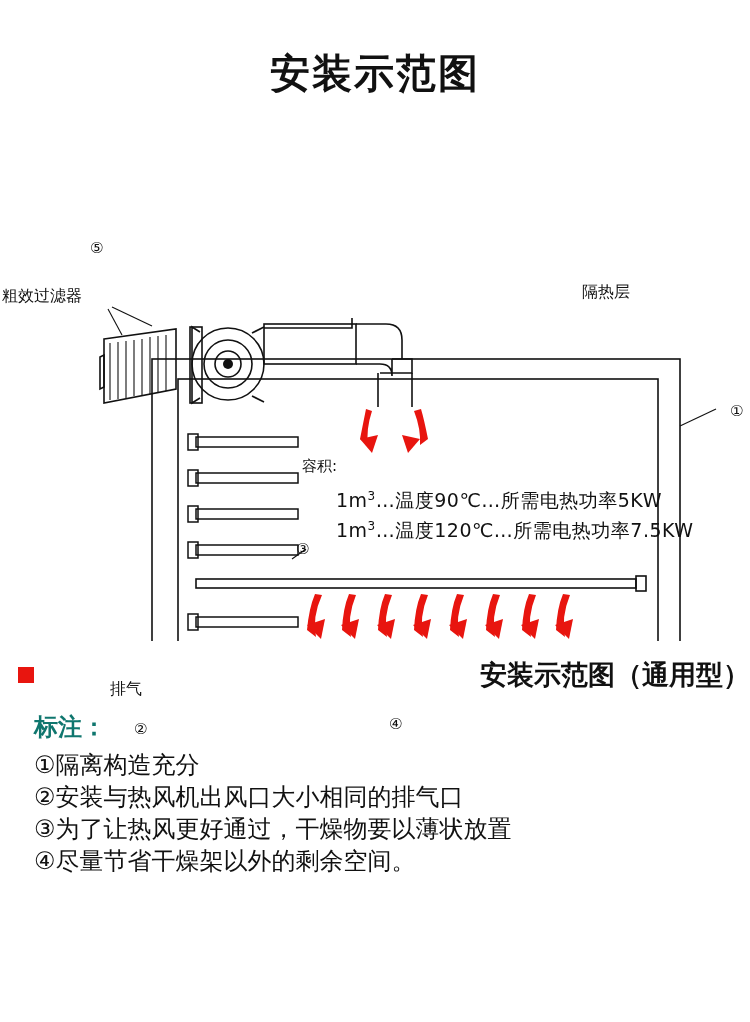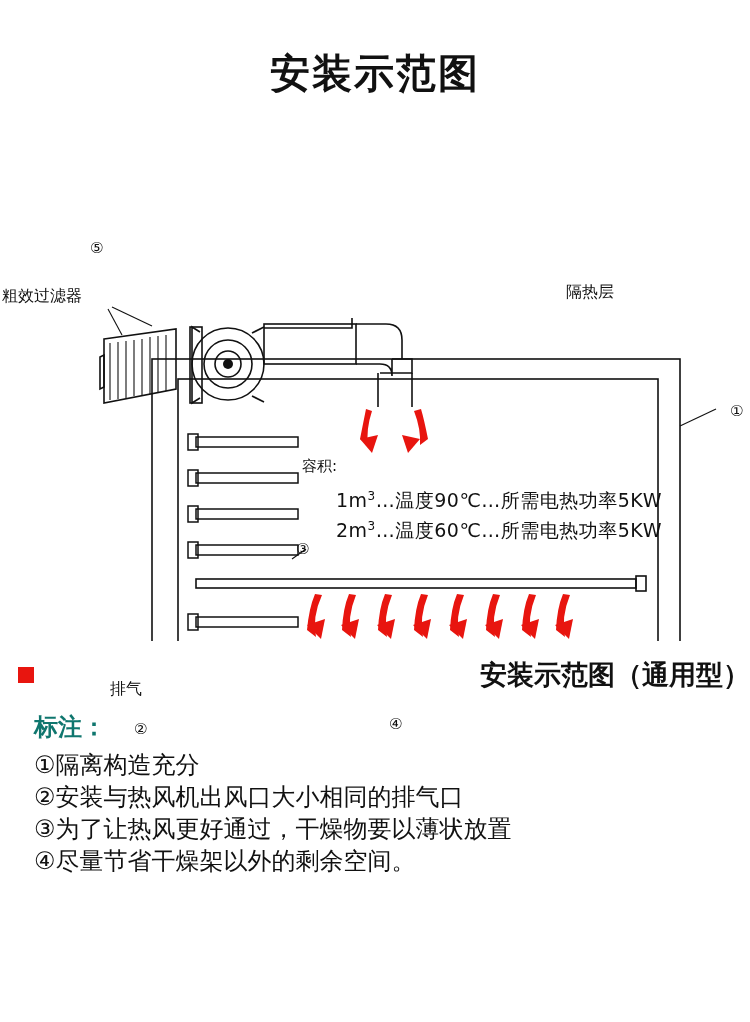--- a/index.html
+++ b/index.html
@@ -192,34 +192,34 @@
       <path d="M570 474 q-9 22 -5 42 l-9 -7 q1 -22 7 -36 z"></path>
       <path d="M555 504 l14 14 l4 -20 z"></path>
 
       <path d="M276 552 q-4 22 -22 28 l10 8 q20 -10 22 -34 z"></path>
       <path d="M250 574 l-18 8 l16 10 z"></path>
     </g>
   </svg>
 
   <div class="lbl lbl-big" style="left:2px; top:165px;">粗效过滤器</div>
   <div class="lbl" style="left:90px; top:118px; font-size:15px;">⑤</div>
-  <div class="lbl lbl-big" style="left:566px; top:161px;font-family:Liberation Mono, monospace;">隔热层</div>
+  <div class="lbl lbl-big" style="left:582px; top:161px;font-family:Liberation Mono, monospace;">隔热层</div>
   <div class="lbl" style="left:730px; top:281px; font-size:15px;">①</div>
   <div class="lbl" style="left:302px; top:336px; font-size:15px;">容积:</div>
   <div class="lbl" style="left:296px; top:419px; font-size:15px;">③</div>
   <div class="lbl" style="left:389px; top:594px; font-size:15px;">④</div>
   <div class="lbl lbl-big" style="left:110px; top:558px;">排气</div>
   <div class="lbl" style="left:134px; top:599px; font-size:15px;">②</div>
 
   <div class="spec">
     <div>
       <span>1m</span><sup>3</sup><span>…温度90℃…所需电热功率</span><span>5KW</span>
     </div>
     <div>
-      <span>2m</span><sup>3</sup><span>…温度60℃…所需电热功率</span><span>5KW</span>
+      <span>1m</span><sup>3</sup><span>…温度120℃…所需电热功率</span><span>7.5KW</span>
     </div>
   </div>
 </div>
 
 <div class="section-head">
   <span class="sq"></span>
   <span class="txt">安装示范图（通用型）</span>
 </div>
 
 <div class="notes-title">标注：</div>

